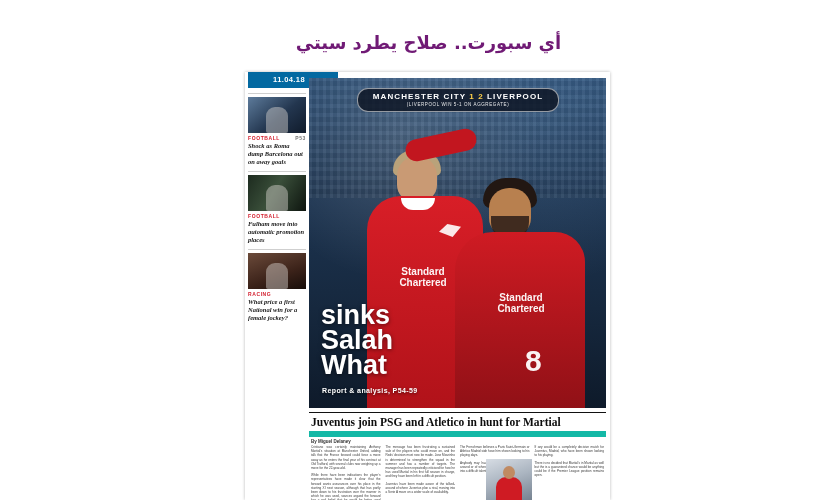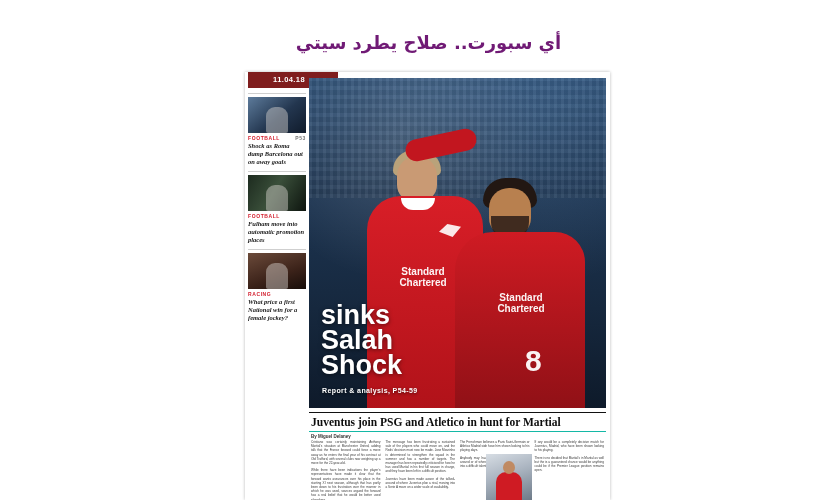--- a/index.html
+++ b/index.html
@@ -102,21 +102,21 @@
     left: 21px;
     bottom: 56px;
     font-size: 15px;
     font-weight: bold;
     color: #ffffff;
     font-family: "Liberation Sans", sans-serif;
   }
   .masthead-date {
     width: 82px;
     margin-left: 3px;
-    background: #7f1d1d;
+    background: #0369a1;
     color: #ffffff;
     font-size: 7.5px;
     font-weight: bold;
     text-align: center;
     padding: 3px 8px 4px 0;
     letter-spacing: 0.4px;
   }
 
   
   .promo {
@@ -334,21 +334,21 @@
     border-top: 1.5px solid #111111;
     background: #ffffff;
   }
   .lower-headline {
     font-family: "Liberation Serif", serif;
     font-weight: bold;
     font-size: 11.5px;
     line-height: 13px;
     color: #0d0d0d;
     padding: 3px 2px 2px 2px;
-    border-bottom: 1px solid #14b8a6;
+    border-bottom: 6px solid #14b8a6;
   }
   .lower-byline {
     font-size: 4.5px;
     font-weight: bold;
     color: #333333;
     padding: 2px 2px 1px 2px;
   }
   .cols {
     display: flex;
     gap: 5px;
@@ -452,25 +452,34 @@
       <div class="player-b">
         <div class="hair"></div>
         <div class="head"></div>
         <div class="beard"></div>
         <div class="body"></div>
         <div class="sponsor">Standard Chartered</div>
         <div class="number">8</div>
       </div>
       <div class="arm"></div>
 
+      <div class="scorebar">
+        <div class="teams">
+          <span>MANCHESTER CITY</span>
+          <span class="sc">1</span>
+          <span class="sc">2</span>
+          <span>LIVERPOOL</span>
+        </div>
+        <div class="agg">(LIVERPOOL WIN 5-1 ON AGGREGATE)</div>
+      </div>
 
       <div class="hero-headline">
         <div>sinks</div>
         <div>Salah</div>
-        <div>Shock</div>
+        <div>What</div>
       </div>
       <div class="hero-byline">Report &amp; analysis, P54-59</div>
     </div>
 
     <div class="lower">
       <div class="lower-headline">Juventus join PSG and Atletico in hunt for Martial</div>
       <div class="lower-byline">By Miguel Delaney</div>
       <div class="cols">
         <div class="col">
           <p>Cristiano was certainly maintaining Anthony Martial's situation at Manchester United, adding talk that the France forward could force a move away as he enters the final year of his contract at Old Trafford, with several clubs now weighing up a move for the 22-year-old.</p>

